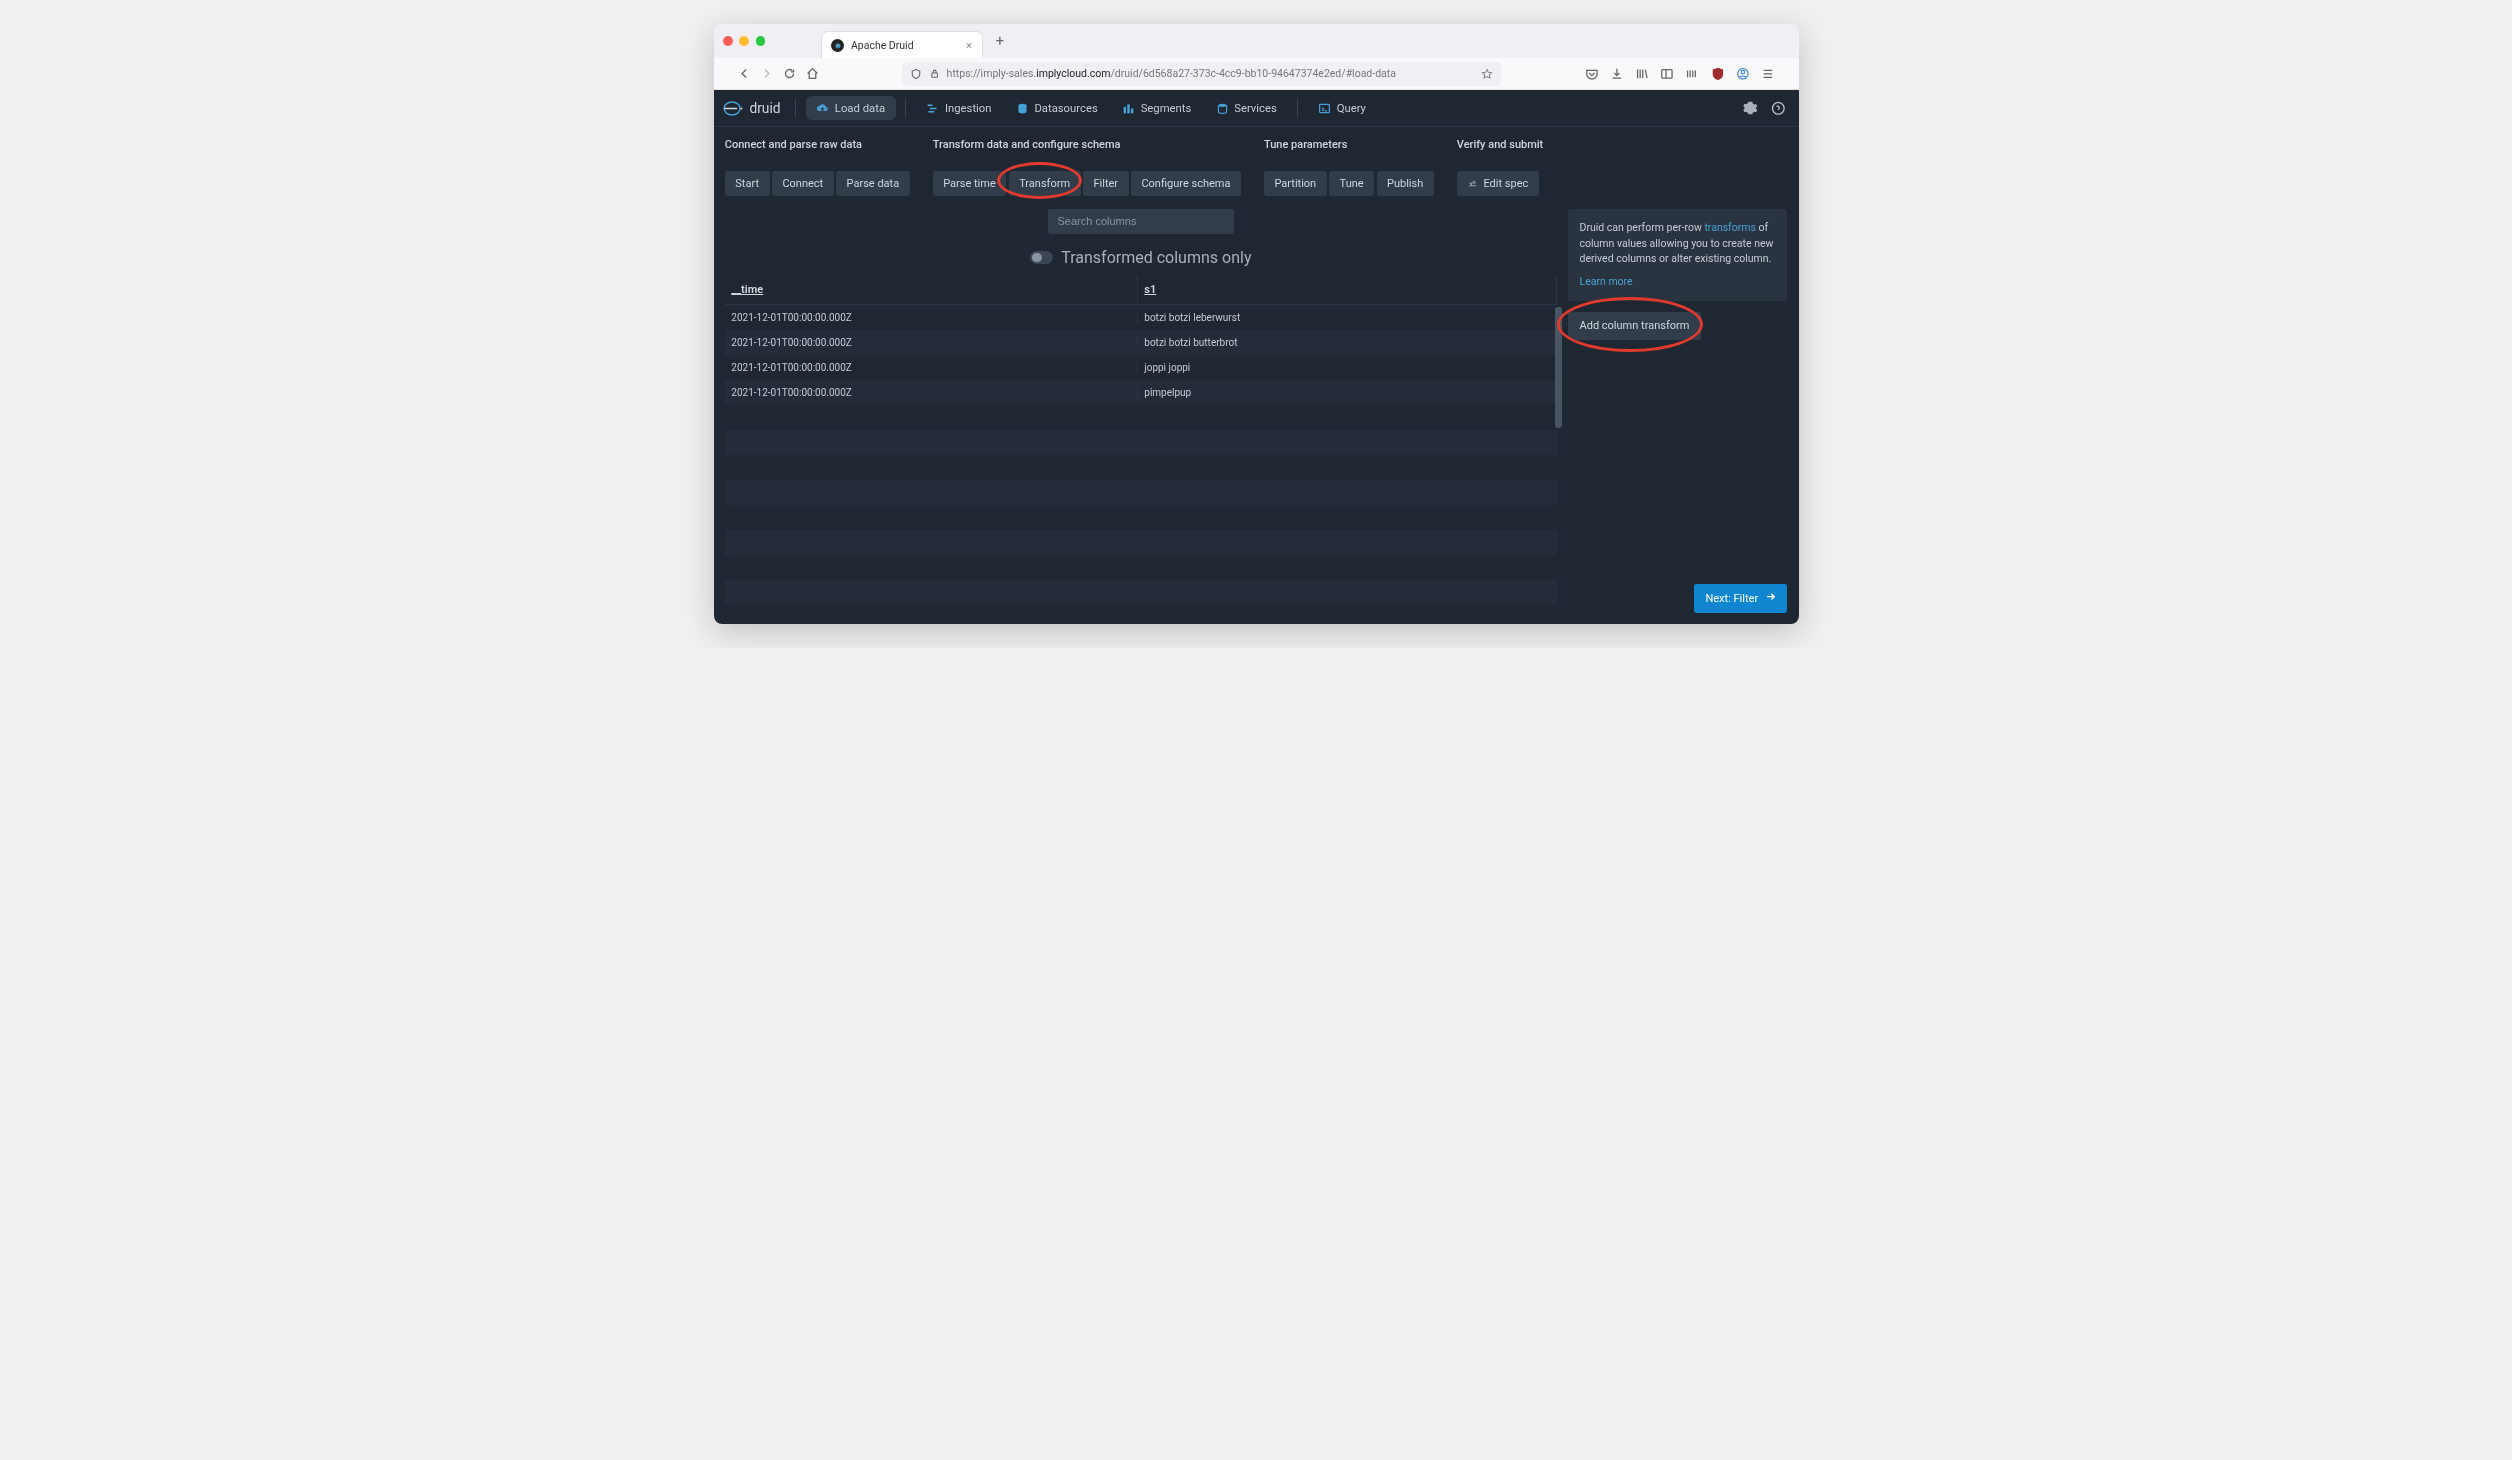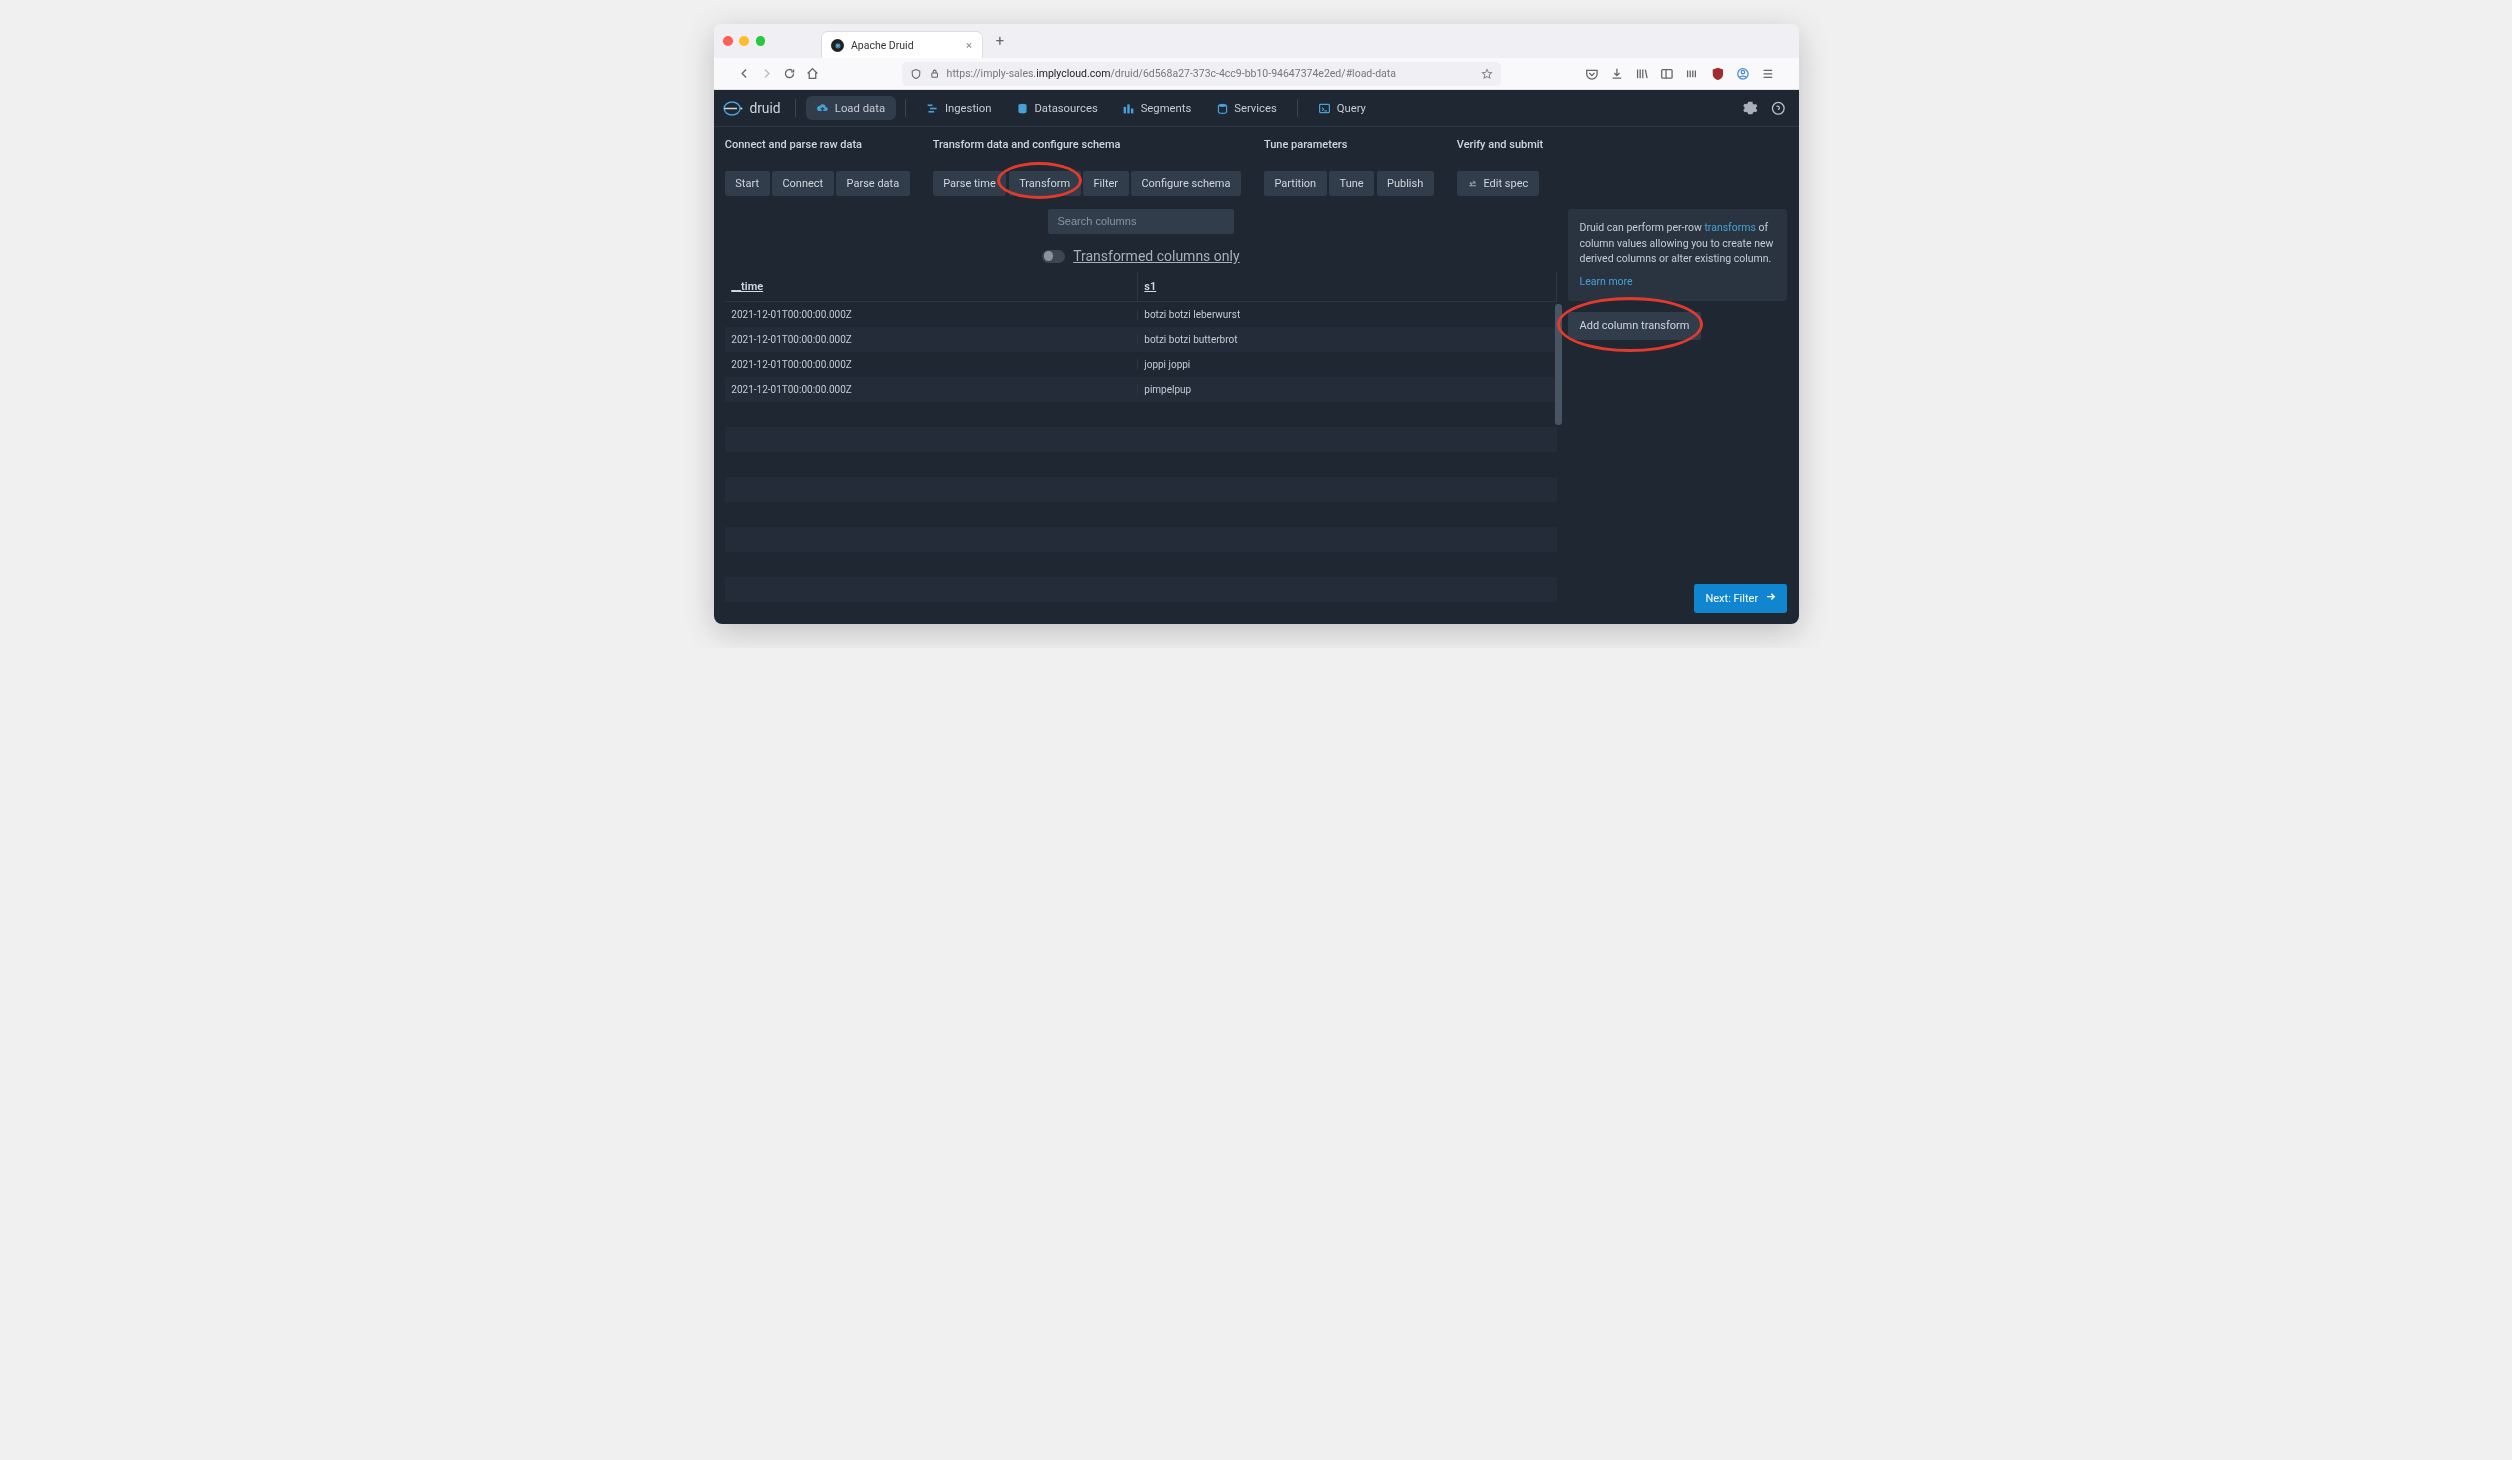--- a/index.html
+++ b/index.html
@@ -165,21 +165,21 @@
   }
   .search-input::placeholder { color: #8a94a1; }
   .toggle-wrap { display: flex; align-items: center; gap: 8px; }
   .toggle {
     width: 23px; height: 13px; background: #3d4754; border-radius: 6.5px; position: relative; cursor: pointer;
   }
   .toggle::after {
     content: ''; position: absolute; width: 9.7px; height: 9.7px; background: #8a94a1;
     border-radius: 50%; top: 1.6px; left: 1.6px;
   }
-  .toggle-label { font-size: 14px; color: #a8b0ba; text-decoration: underline; }
+  .toggle-label { font-size: 16px; color: #a8b0ba; }
   .data-table {
     flex: 1;
     position: relative;
   }
   .table-scroll-indicator {
     position: absolute;
     right: -4.9px;
     top: 32px;
     width: 6.5px;
     height: 121px;

